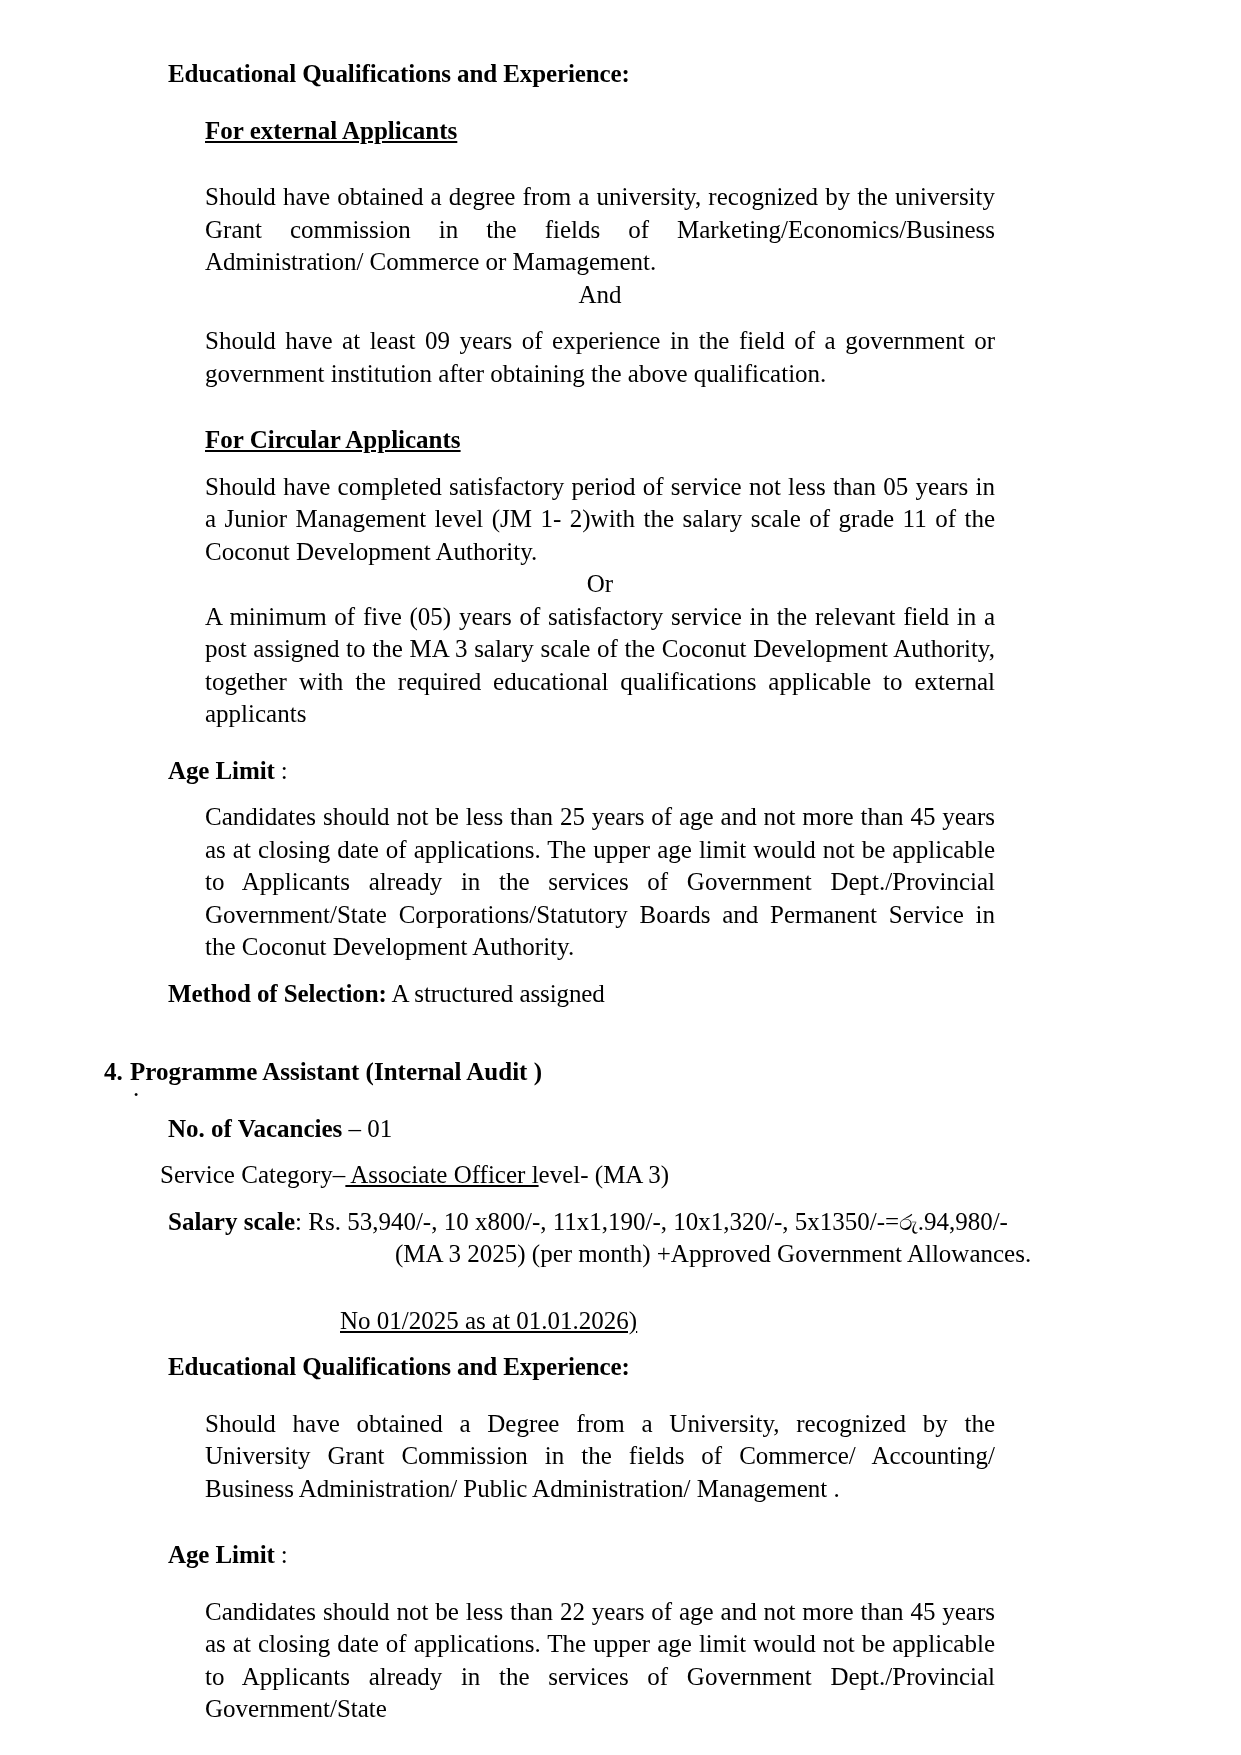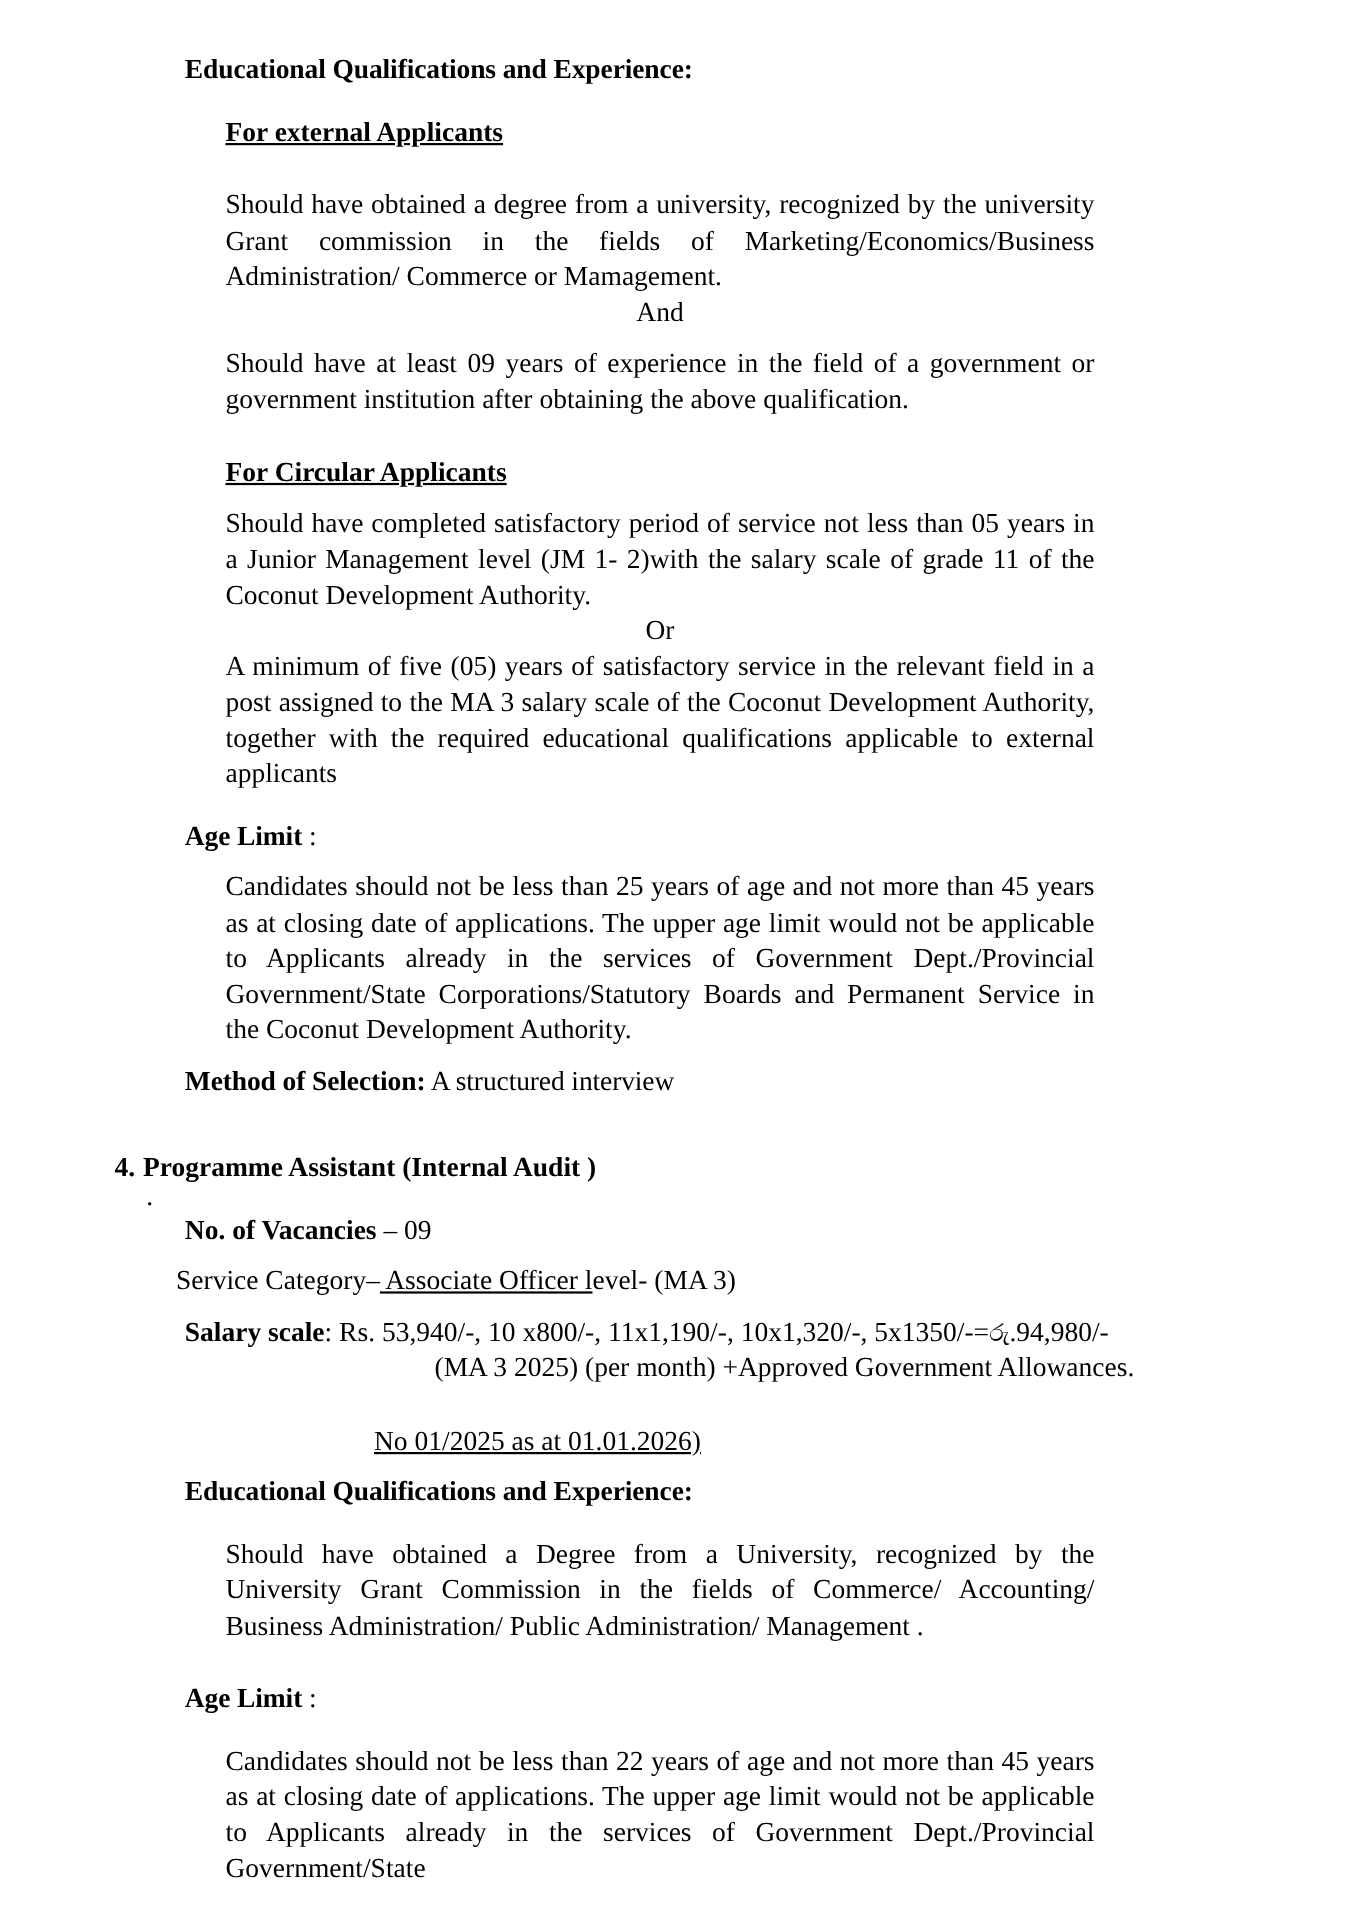--- a/index.html
+++ b/index.html
@@ -19,21 +19,21 @@
     position: relative;
     width: 1241px;
     height: 1755px;
     padding: 0;
     box-sizing: border-box;
   }
   
   .content {
     position: absolute;
     left: 0;
-    top: 2px;
+    top: 12px;
     width: 1241px;
   }
   .h-lvl1 {            
     font-weight: bold;
     font-size: 25px;
     margin: 0 0 0 168px;
     line-height: 1.30;
     letter-spacing: -0.1px;
   }
   .h-lvl2 {            
@@ -152,33 +152,33 @@
       <span class="bold">Age Limit</span><span class="reg"> :</span>
     </div>
 
     <div class="sp-sm"></div>
 
     <div class="para">Candidates should not be less than 25 years of age and not more than 45 years as at closing date of applications. The upper age limit would not be applicable to Applicants already in the services of Government Dept./Provincial Government/State Corporations/Statutory Boards and Permanent Service in the Coconut Development Authority.</div>
 
     <div class="sp-sm"></div>
 
     <div class="h-lvl1">
-      <span class="bold">Method of Selection:</span><span class="reg"> A structured interview</span>
+      <span class="bold">Method of Selection:</span><span class="reg"> A structured assigned</span>
     </div>
 
     <div class="sp-xl"></div>
 
     <div class="list-item">
       <span class="list-num">4.</span><span>Programme Assistant (Internal Audit )</span>
     </div>
 
     <div class="sp-md"></div>
 
     <div class="sub-line">
-      <span class="bold">No. of Vacancies</span><span class="reg"> – 09</span>
+      <span class="bold">No. of Vacancies</span><span class="reg"> – 01</span>
     </div>
 
     <div class="sp-sm"></div>
 
     <div class="sub-line-ind">
       <span>Service Category–</span><span class="uline"> Associate Officer l</span><span>evel- (MA 3)</span>
     </div>
 
     <div class="sp-sm"></div>
 

